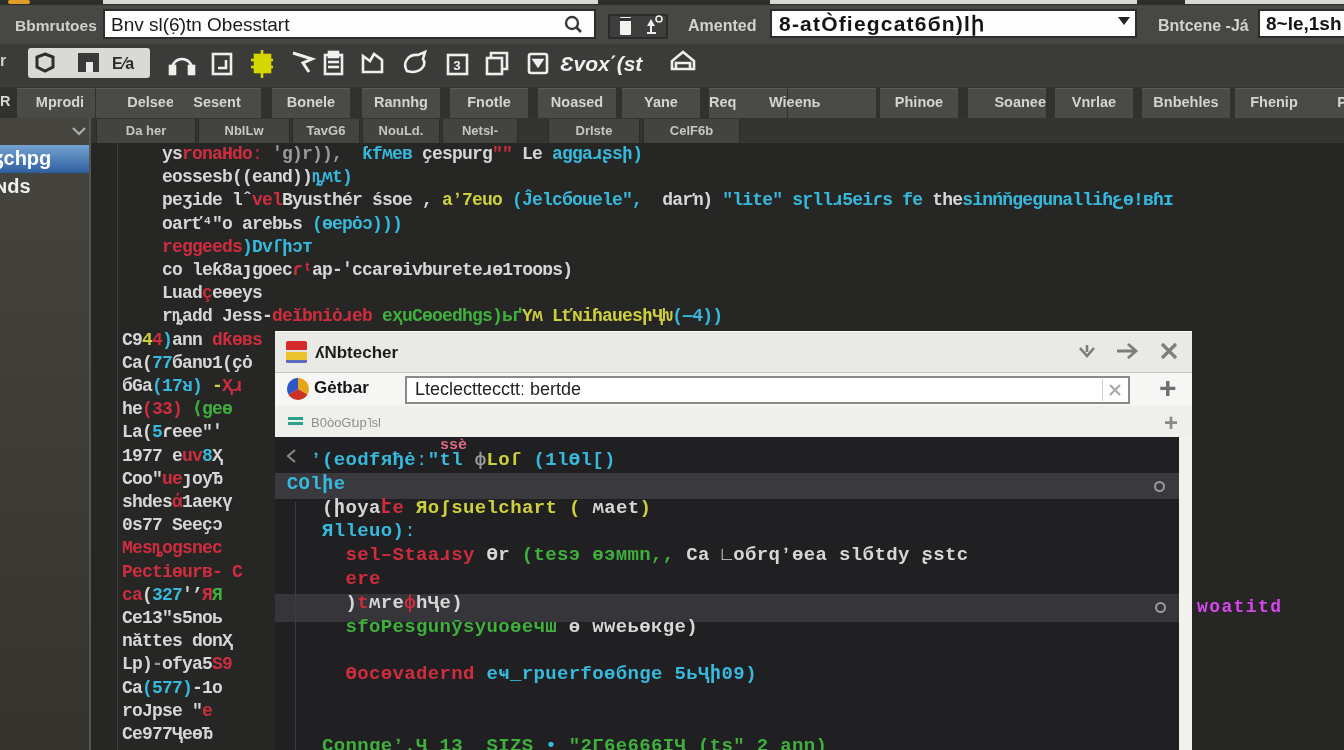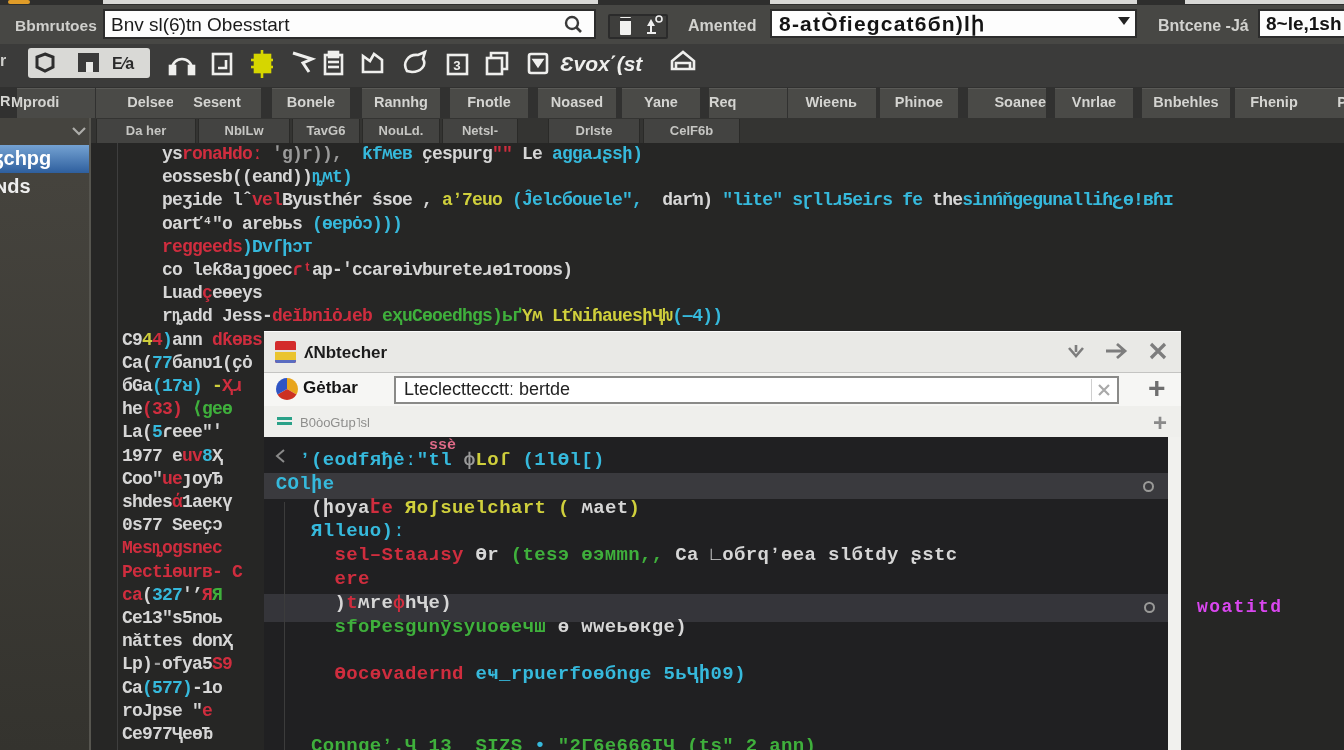--- a/index.html
+++ b/index.html
@@ -91,39 +91,39 @@
       <path d="M374 13 L382 13 L378 19 Z" fill="#efefed"></path>
   </g>
   <text x="400" y="24" font-family="Liberation Sans" font-size="21" font-style="italic" font-weight="bold" fill="#efefed">Ɛvoх΄(st</text>
   <path d="M512 22 L512 14 L523 5 L534 14 L534 22 Z M516 22 L516 16 L530 16 L530 22" fill="none" stroke="#efefed" stroke-width="2.6"></path>
 </svg>
 
 <div class="abs" style="left:0;top:87px;width:1344px;height:31px;background:#313130"></div>
 <div id="menurow">
     <div class="abs mtxt" style="left:0;top:93px">R</div>
     <div class="abs" style="left:17px;top:88px;width:78px;height:29px;background:#4a4a47;border-top:1px solid #5a5a57"></div>
-    <div class="abs mtxt" style="left:11px;top:94px;width:78px;">Mprodi</div>
+    <div class="abs mtxt" style="left:21px;top:94px;width:78px;text-align:center">Mprodi</div>
     <div class="abs" style="left:96px;top:88px;width:78px;height:29px;background:#4a4a47;border-top:1px solid #5a5a57"></div>
     <div class="abs mtxt" style="left:96px;top:94px;width:78px;text-align:right">Delsee</div>
     <div class="abs" style="left:173px;top:88px;width:88px;height:29px;background:#4a4a47;border-top:1px solid #5a5a57"></div>
     <div class="abs mtxt" style="left:173px;top:94px;width:88px;text-align:center">Seѕent</div>
     <div class="abs" style="left:272px;top:88px;width:78px;height:29px;background:#4a4a47;border-top:1px solid #5a5a57"></div>
     <div class="abs mtxt" style="left:272px;top:94px;width:78px;text-align:center">Bonele</div>
     <div class="abs" style="left:362px;top:88px;width:78px;height:29px;background:#4a4a47;border-top:1px solid #5a5a57"></div>
     <div class="abs mtxt" style="left:362px;top:94px;width:78px;text-align:center">Rannhg</div>
     <div class="abs" style="left:450px;top:88px;width:78px;height:29px;background:#4a4a47;border-top:1px solid #5a5a57"></div>
     <div class="abs mtxt" style="left:450px;top:94px;width:78px;text-align:center">Fnotle</div>
     <div class="abs" style="left:538px;top:88px;width:78px;height:29px;background:#4a4a47;border-top:1px solid #5a5a57"></div>
     <div class="abs mtxt" style="left:538px;top:94px;width:78px;text-align:center">Noased</div>
     <div class="abs" style="left:622px;top:88px;width:78px;height:29px;background:#4a4a47;border-top:1px solid #5a5a57"></div>
     <div class="abs mtxt" style="left:622px;top:94px;width:78px;text-align:center">Yane</div>
     <div class="abs" style="left:709px;top:88px;width:78px;height:29px;background:#4a4a47;border-top:1px solid #5a5a57"></div>
     <div class="abs mtxt" style="left:709px;top:94px;width:78px;text-align:left">Req</div>
     <div class="abs" style="left:788px;top:88px;width:88px;height:29px;background:#4a4a47;border-top:1px solid #5a5a57"></div>
-    <div class="abs mtxt" style="left:769px;top:94px;width:88px;text-align:right">Wieenь</div>
+    <div class="abs mtxt" style="left:769px;top:94px;width:88px;text-align:left">Wieenь</div>
     <div class="abs" style="left:880px;top:88px;width:78px;height:29px;background:#4a4a47;border-top:1px solid #5a5a57"></div>
     <div class="abs mtxt" style="left:880px;top:94px;width:78px;text-align:center">Phinoe</div>
     <div class="abs" style="left:968px;top:88px;width:78px;height:29px;background:#4a4a47;border-top:1px solid #5a5a57"></div>
     <div class="abs mtxt" style="left:968px;top:94px;width:78px;text-align:right">Soanee</div>
     <div class="abs" style="left:1055px;top:88px;width:78px;height:29px;background:#4a4a47;border-top:1px solid #5a5a57"></div>
     <div class="abs mtxt" style="left:1055px;top:94px;width:78px;text-align:center">Vnrlae</div>
     <div class="abs" style="left:1142px;top:88px;width:88px;height:29px;background:#4a4a47;border-top:1px solid #5a5a57"></div>
     <div class="abs mtxt" style="left:1142px;top:94px;width:88px;text-align:center">Bnbehles</div>
     <div class="abs" style="left:1235px;top:88px;width:78px;height:29px;background:#4a4a47;border-top:1px solid #5a5a57"></div>
     <div class="abs mtxt" style="left:1235px;top:94px;width:78px;text-align:center">Fhenip</div>
@@ -182,21 +182,21 @@
 <span class="r">ca</span><span class="w">(</span><span class="c">327</span><span class="w">ʹ’</span><span class="r">Я</span><span class="g">Я</span>
 <span class="w">Ce13"s5noь</span>
 <span class="w">năttes donҲ</span>
 <span class="w">Lp)</span><span class="gy">-</span><span class="w">ofya5</span><span class="r">S9</span>
 <span class="w">Ca</span><span class="c">(577)</span><span class="w">-1o</span>
 <span class="w">roJpse "</span><span class="r">e</span>
 <span class="w">Ce977ҶeөЂ</span>
 <span class="w">Doʁoь 5e</span><span class="r">2</span><span class="c">ʔъ</span></pre>
 <div class="abs" style="left:1197px;top:597px;font:bold 18px 'Liberation Mono',monospace;letter-spacing:1.4px;color:#d946ef">woatitd</div>
 
-<div class="abs" style="left:264px;top:331px;width:917px;height:311px">
+<div class="abs" style="left:275px;top:331px;width:917px;height:311px">
 
   <div class="abs" style="left:0;top:0;width:917px;height:42px;background:#e9e9e6;border-top:1px solid #fbfbfb;border-bottom:1px solid #c4c4c2;box-sizing:border-box"></div>
   <div class="abs" style="left:11px;top:10px;width:21px;height:22px;border-radius:2px;background:#d32b2b"></div>
   <div class="abs" style="left:11px;top:19px;width:21px;height:2px;background:#e2e2e0"></div>
   <div class="abs" style="left:11px;top:21px;width:21px;height:8px;background:#eac42e"></div>
   <div class="abs" style="left:11px;top:29px;width:21px;height:3px;background:#5a6cc0;border-radius:0 0 2px 2px"></div>
   <div class="abs" style="left:40px;top:12px;font-weight:bold;font-size:17px;color:#1c1c1c">ʎNbtecher</div>
   <svg class="abs" style="left:802px;top:12px" width="20" height="18" viewBox="0 0 20 18">
       <path d="M3 5 L10 13 L17 5 M10 2 L10 9" fill="none" stroke="#7d7d7d" stroke-width="2.6"></path>
     </svg>

